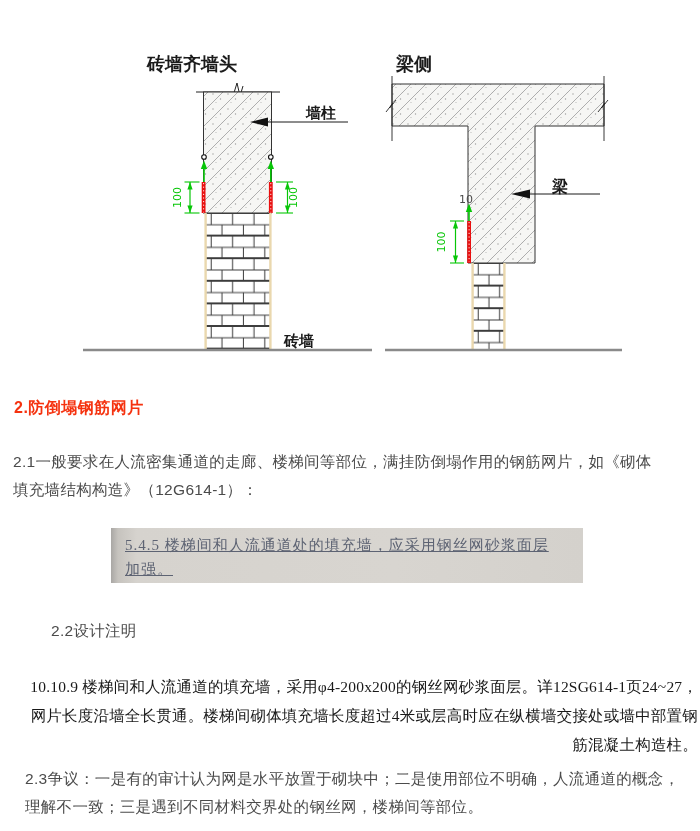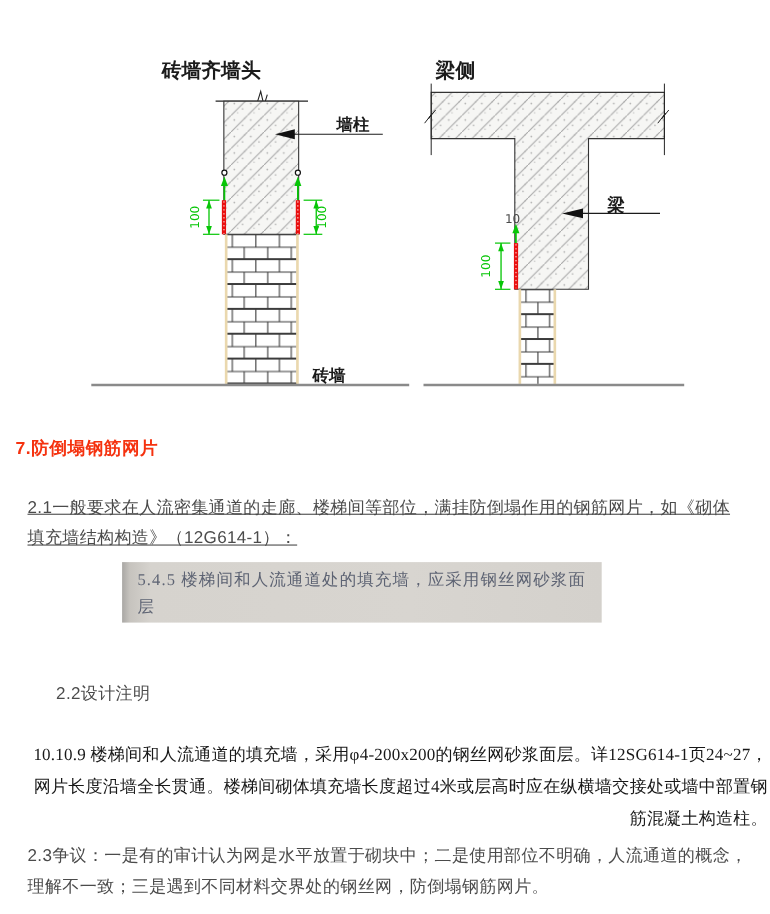--- a/index.html
+++ b/index.html
@@ -11,29 +11,30 @@
   #drawing-svg{position:absolute;left:0;top:0;}
   .fig-label{font-family:"Liberation Serif","DejaVu Serif",serif;font-weight:bold;fill:#1b1b1b;}
   .dim-text{font-family:"DejaVu Sans","Liberation Sans",sans-serif;fill:#07c607;}
   .heading-red{
     left:14px;top:398px;font-size:16px;font-weight:bold;color:#f5320f;
     letter-spacing:0.5px;
   }
   .body-para{
     color:#4b4b4b;font-size:15.5px;line-height:28px;letter-spacing:0.3px;
   }
-  .para-21{left:25px;top:448px;width:650px;text-decoration:underline;}
+  .para-21{left:13px;top:448px;width:650px;}
   .para-22{left:25px;top:617px;width:400px;margin-left:26px;}
   .para-23{left:25px;top:765px;width:660px;}
   .scan-block{
-    left:111px;top:511px;width:436px;height:55px;
+    left:111px;top:528px;width:472px;height:55px;
     background:linear-gradient(90deg,#a9a7a4 0px,#c6c3be 7px,#d6d3ce 26px,#d8d5d0 60%,#d4d1cc 100%);
     color:#5d6373;font-family:"Liberation Serif","DejaVu Serif",serif;
     font-size:15px;line-height:24px;padding:5px 8px 0 14px;box-sizing:border-box;
     letter-spacing:1px;
+    text-decoration:underline;
   }
   .cad-note{
     left:22px;top:672px;width:676px;
     color:#181818;font-family:"Liberation Serif","DejaVu Serif",serif;
     font-size:15.5px;line-height:29px;letter-spacing:0.2px;font-weight:400;text-align:right;
   }
 </style>
 </head>
 <body>
 
@@ -152,25 +153,26 @@
     <g transform="translate(473,263)">
       <rect x="0" y="0" width="31" height="86" fill="url(#brick)"></rect>
     </g>
     <line x1="472.6" y1="263" x2="472.6" y2="349" stroke="#ead8ae" stroke-width="2.4"></line>
     <line x1="504.4" y1="263" x2="504.4" y2="349" stroke="#ead8ae" stroke-width="2.4"></line>
 
     <line x1="385" y1="350" x2="622" y2="350" stroke="#8a8a8a" stroke-width="2.4"></line>
   </g>
 </svg>
 
-<div class="abs heading-red">7.防倒塌钢筋网片</div>
+<div class="abs heading-red">2.防倒塌钢筋网片</div>
 
 <div class="abs body-para para-21">2.1一般要求在人流密集通道的走廊、楼梯间等部位，满挂防倒塌作用的钢筋网片，如《砌体填充墙结构构造》（12G614-1）：</div>
 
 <div class="abs scan-block">
   <div>5.4.5 楼梯间和人流通道处的填充墙，应采用钢丝网砂浆面层</div>
+  <div>加强。</div>
 </div>
 
 <div class="abs body-para para-22">2.2设计注明</div>
 
 <div class="abs cad-note">10.10.9 楼梯间和人流通道的填充墙，采用φ4-200x200的钢丝网砂浆面层。详12SG614-1页24~27，网片长度沿墙全长贯通。楼梯间砌体填充墙长度超过4米或层高时应在纵横墙交接处或墙中部置钢筋混凝土构造柱。</div>
 
-<div class="abs body-para para-23">2.3争议：一是有的审计认为网是水平放置于砌块中；二是使用部位不明确，人流通道的概念，理解不一致；三是遇到不同材料交界处的钢丝网，防倒塌钢筋网片。</div>
+<div class="abs body-para para-23">2.3争议：一是有的审计认为网是水平放置于砌块中；二是使用部位不明确，人流通道的概念，理解不一致；三是遇到不同材料交界处的钢丝网，楼梯间等部位。</div>
 
 </body></html>

